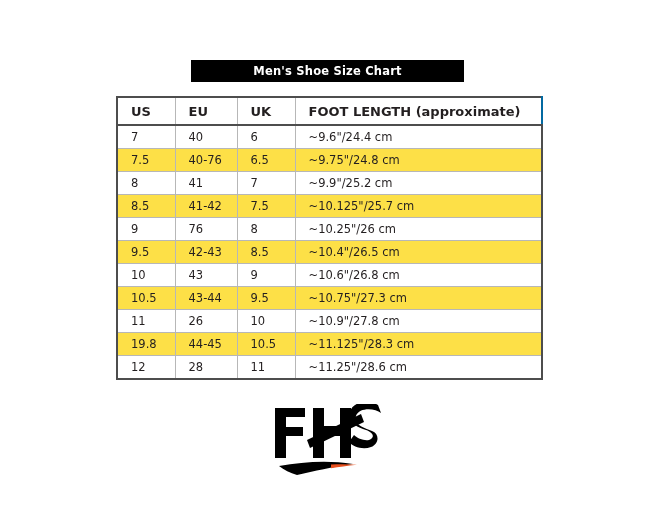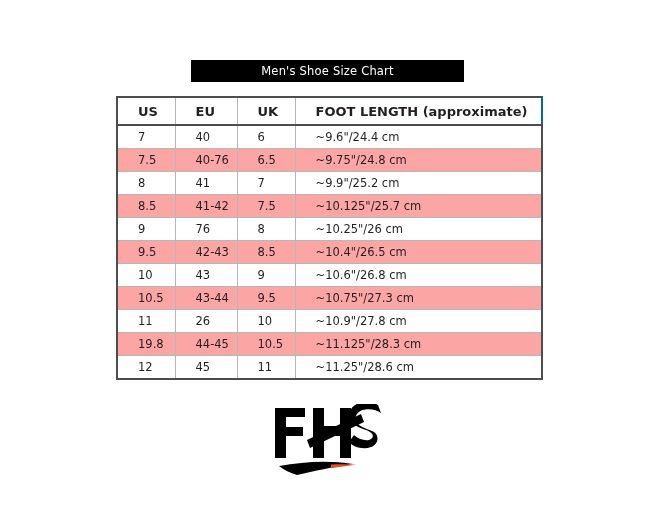--- a/index.html
+++ b/index.html
@@ -25,21 +25,21 @@
   
   .title-banner {
     position: absolute;
     left: 191px;
     top: 60px;
     width: 273px;
     height: 22px;
     background: #000000;
     color: #ffffff;
     font-size: 11.5px;
-    font-weight: 400;
+    font-weight: 700;
     display: flex;
     align-items: center;
     justify-content: center;
     letter-spacing: 0.2px;
   }
 
   
   .chart-wrap {
     position: absolute;
     left: 116px;
@@ -49,21 +49,21 @@
 
   table.size-chart {
     border-collapse: collapse;
     width: 425px;
     table-layout: fixed;
   }
 
   table.size-chart th,
   table.size-chart td {
     border: 1px solid #b7b7b7;
-    padding: 0 0 0 20px;
+    padding: 0 0 0 13px;
     height: 22px;
     font-size: 11.5px;
     text-align: left;
     vertical-align: middle;
     white-space: nowrap;
   }
 
   table.size-chart thead th {
     height: 26px;
     font-weight: bold;
@@ -73,21 +73,21 @@
     border-bottom: 2px solid #4d4d4d;
   }
   table.size-chart thead th:first-child {
     border-left: 2px solid #4d4d4d;
   }
   table.size-chart thead th:last-child {
     border-right: 2px solid #0369a1;
   }
 
   table.size-chart tbody tr.alt td {
-    background: #fca5a5;
+    background: #fde047;
   }
   table.size-chart tbody tr td {
     background: #ffffff;
   }
   table.size-chart tbody tr:last-child td {
     border-bottom: 2px solid #4d4d4d;
   }
   table.size-chart tbody td:first-child {
     border-left: 2px solid #4d4d4d;
   }
@@ -189,21 +189,21 @@
           <td>~10.9"/27.8 cm</td>
         </tr>
         <tr class="alt">
           <td>19.8</td>
           <td>44-45</td>
           <td>10.5</td>
           <td>~11.125"/28.3 cm</td>
         </tr>
         <tr>
           <td>12</td>
-          <td>45</td>
+          <td>28</td>
           <td>11</td>
           <td>~11.25"/28.6 cm</td>
         </tr>
       </tbody>
     </table>
   </div>
 
   <div class="logo">
     <svg width="118" height="72" viewBox="0 0 118 72" xmlns="http://www.w3.org/2000/svg">
 

